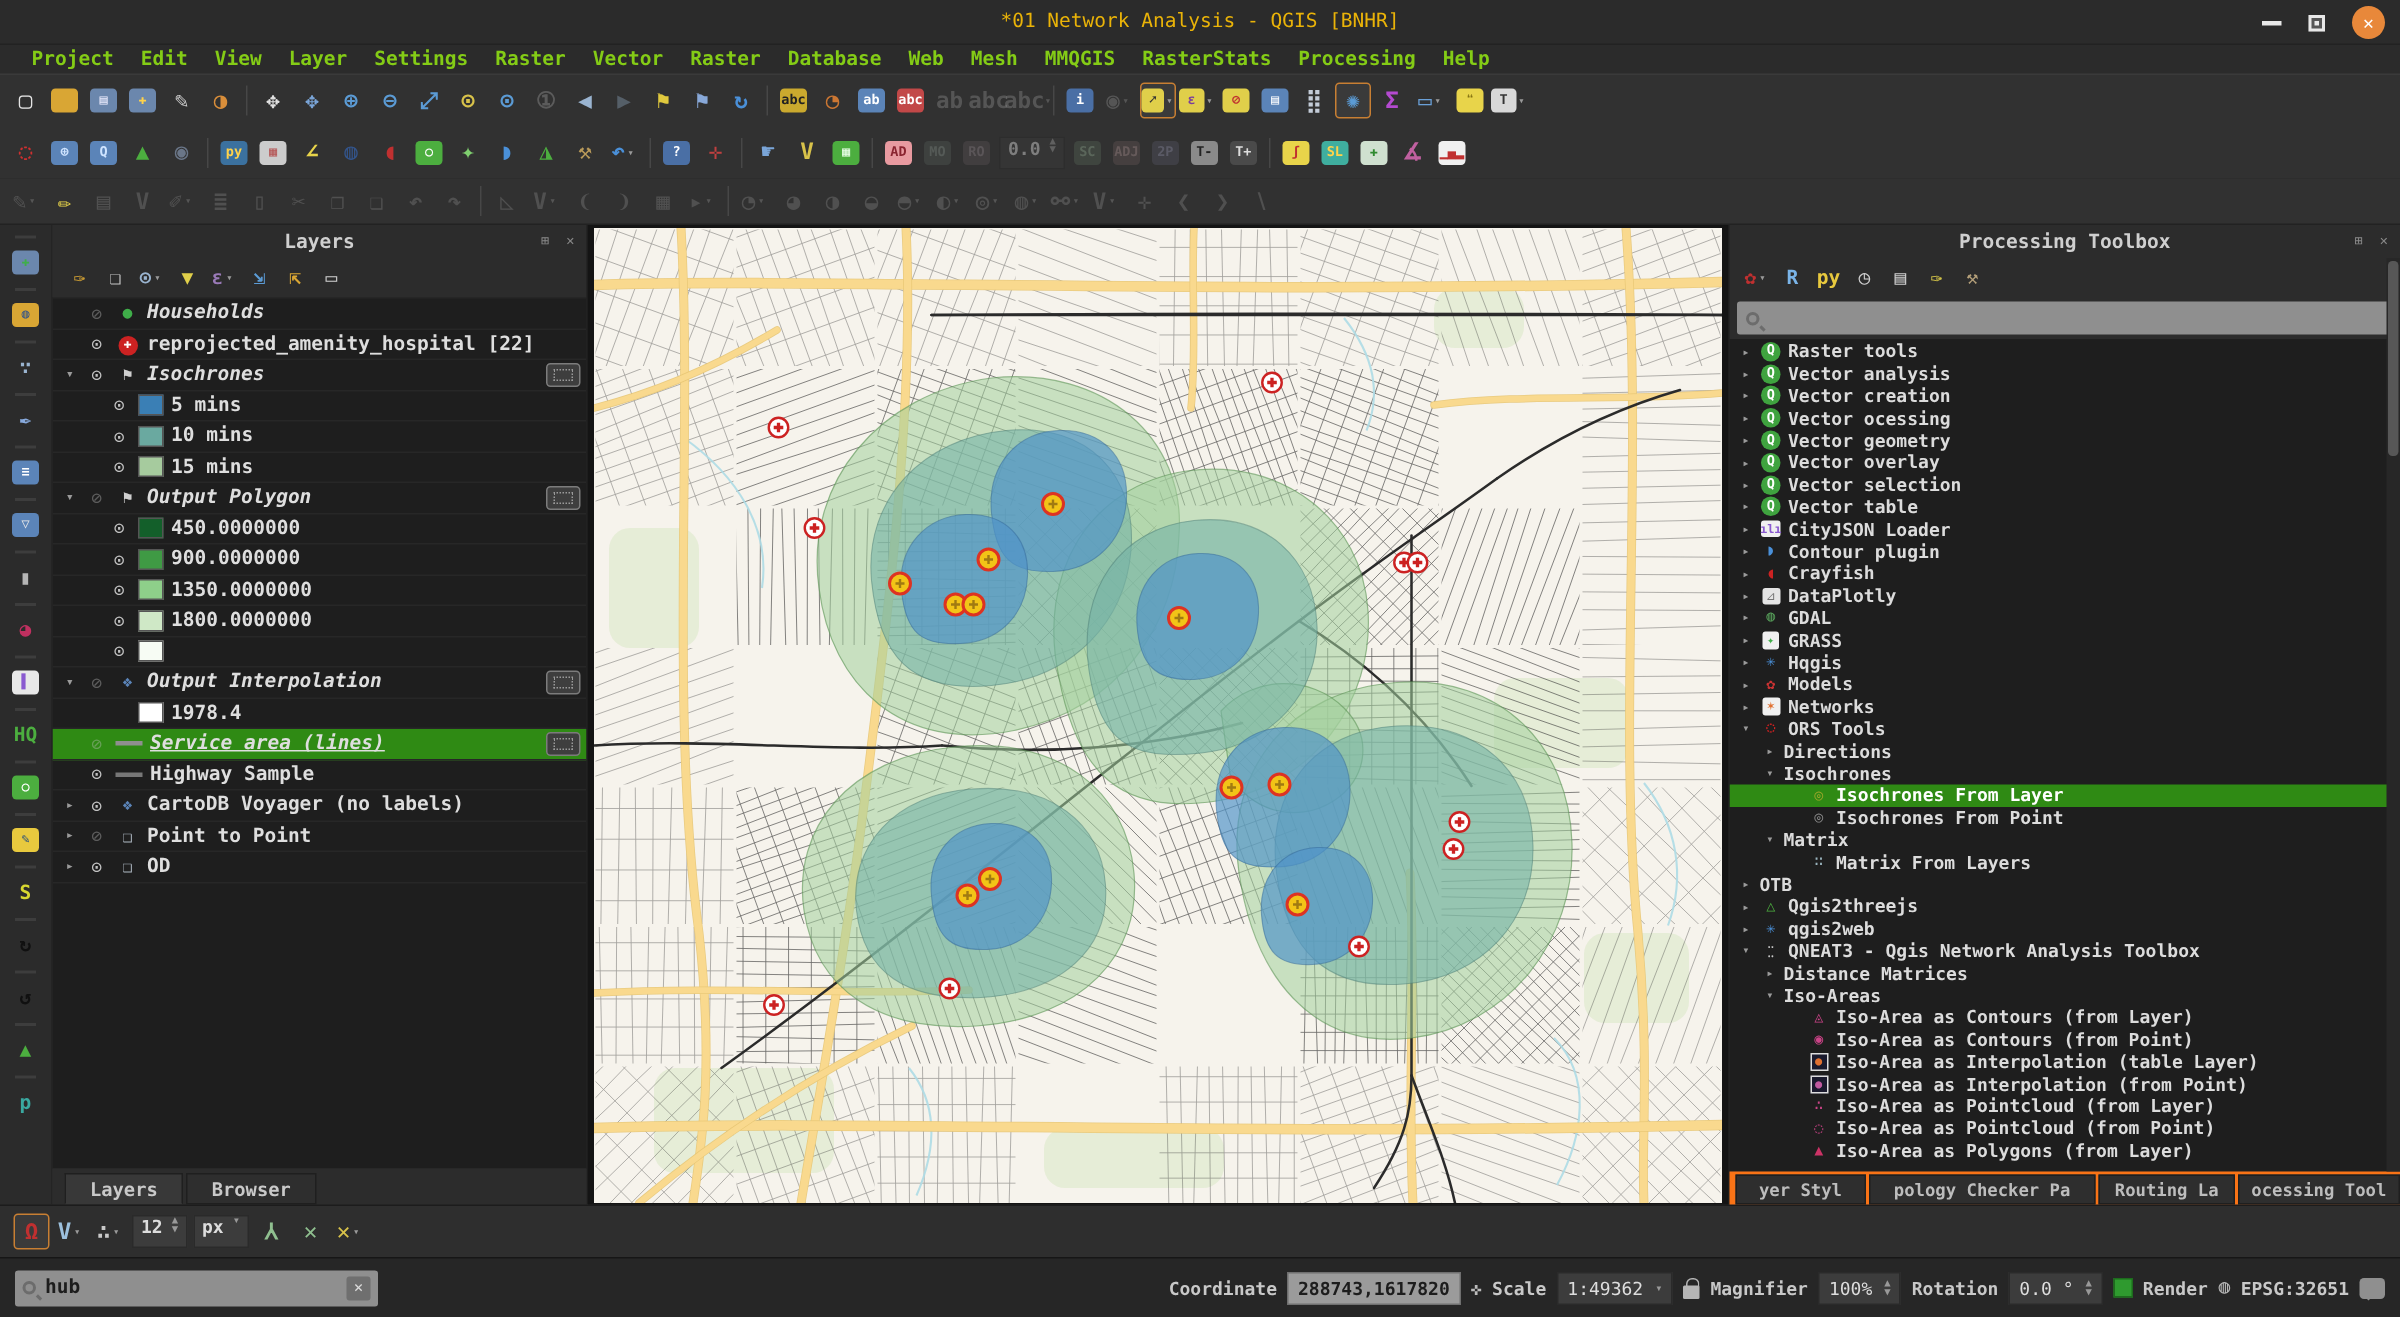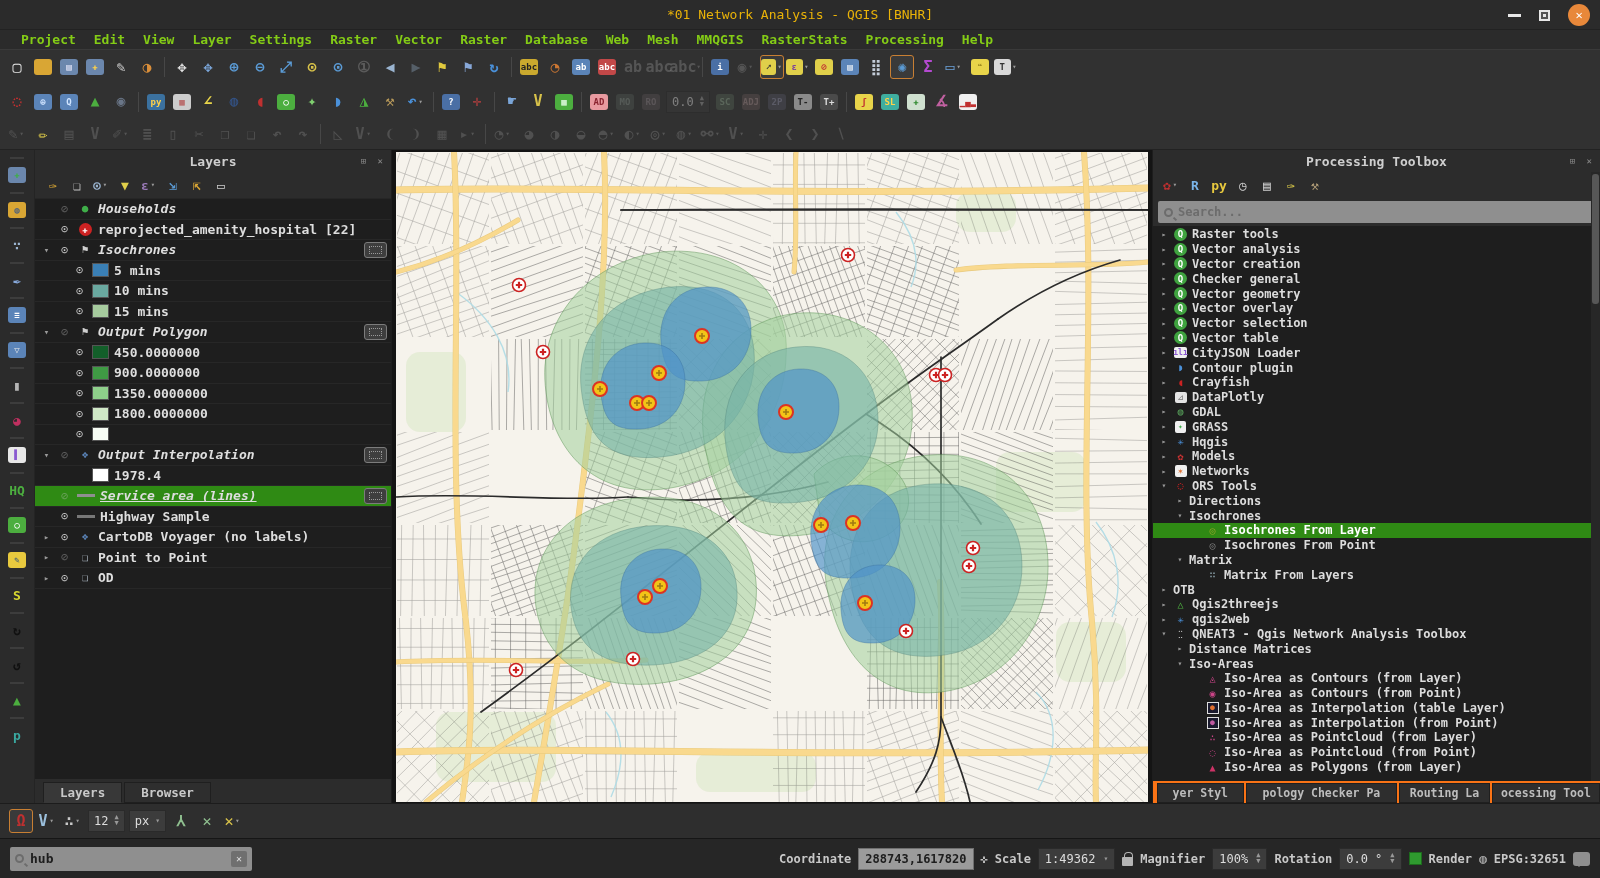--- a/index.html
+++ b/index.html
@@ -28,21 +28,21 @@
   .ico { width:24px; height:24px; margin:0 1px; border-radius:3px; display:flex; align-items:center;
     justify-content:center; position:relative; flex:none; }
   .ico .gl { font-size:15px; line-height:1; font-weight:bold; }
   .ico .chip { width:18px; height:16px; border-radius:3px; display:flex; align-items:center;
     justify-content:center; font-size:9px; font-weight:bold; }
   .ico.active { border:1px solid #c87f33; background:#3a3a3a; }
   .ico.dim { opacity:.35; }
   .dd { font-size:7px; color:#9a9a9a; margin-left:0px; width:8px; text-align:center; }
   .sep { width:1px; height:20px; background:#474747; margin:0 4px; flex:none; }
   .spin,.combo { height:22px; background:#3c3c3c; border:1px solid #2a2a2a; color:#ddd; font-size:12px;
-    display:flex; align-items:center; padding:0 5px; gap:6px; margin:0 2px; }
+    display:flex; align-items:flex-start; padding:0 5px; gap:6px; margin:0 2px;font-weight:bold; }
   .spin .ar,.combo .ar { color:#999; font-size:7px; line-height:.8; display:flex; flex-direction:column; }
 
   
   .main { height:653px; display:flex; }
   .leftdock { width:35px; background:#2b2b2b; display:flex; flex-direction:column; align-items:center;
     padding-top:4px; gap:1px; border-right:1px solid #242424; }
   .leftdock .ico { width:26px; height:26px; margin:0; }
   .leftdock .grip { width:14px; height:2px; background:#3d3d3d; margin:3px 0 2px; }
 
   .panel { background:#2c2c2c; display:flex; flex-direction:column; }
@@ -2370,21 +2370,20 @@
           </span>
           <span class="ico">
             <span class="gl" style="color: rgb(224, 207, 74);">✑</span>
           </span>
           <span class="ico">
             <span class="gl" style="color: rgb(181, 160, 122);">⚒</span>
           </span>
         </div>
       <div class="search">
         <span class="mag"></span>
-        <input placeholder="Search..." style="">
       </div>
       <div class="rtree" id="rtree">
           <div class="rrow" style="padding-left: 6px;">
             <span class="ar">▸</span>
             <span class="ric">
               <span class="qlogo">Q</span>
             </span>
             <span class="rtxt">Raster tools</span>
           </div>
           <div class="rrow" style="padding-left: 6px;">
@@ -2399,21 +2398,21 @@
             <span class="ric">
               <span class="qlogo">Q</span>
             </span>
             <span class="rtxt">Vector creation</span>
           </div>
           <div class="rrow" style="padding-left: 6px;">
             <span class="ar">▸</span>
             <span class="ric">
               <span class="qlogo">Q</span>
             </span>
-            <span class="rtxt">Checker general</span>
+            <span class="rtxt">Vector ocessing</span>
           </div>
           <div class="rrow" style="padding-left: 6px;">
             <span class="ar">▸</span>
             <span class="ric">
               <span class="qlogo">Q</span>
             </span>
             <span class="rtxt">Vector geometry</span>
           </div>
           <div class="rrow" style="padding-left: 6px;">
             <span class="ar">▸</span>

